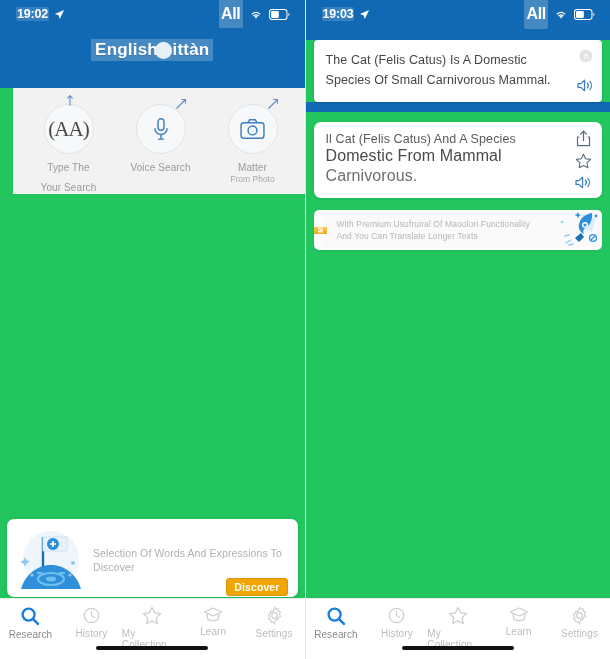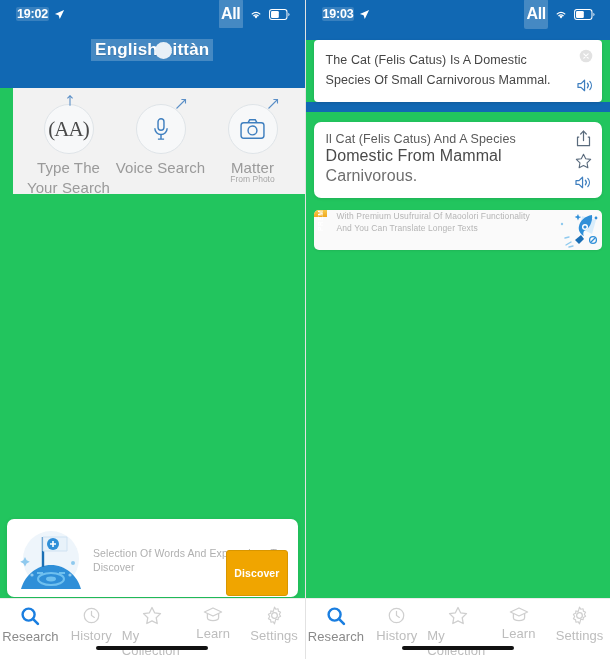--- a/index.html
+++ b/index.html
@@ -158,21 +158,21 @@
   .spark {
     position: absolute;
     top: -7px;
     right: -2px;
   }
   .spark.left-top { top: -10px; right: 18px; }
   .action-label {
     margin-top: 7px;
     text-align: center;
     color: #9a9a9a;
-    font-size: 15px;
+    font-size: 10px;
     line-height: 13px;
     letter-spacing: 0.1px;
   }
   .action-sub {
     color: #a7a7a7;
     font-size: 8.5px;
     line-height: 11px;
     text-align: center;
   }
 
@@ -212,21 +212,21 @@
     letter-spacing: 0.1px;
   }
   .discover-btn {
     position: absolute;
     right: 0px;
     bottom: -22px;
     background: #f0a500;
     color: #ffffff;
     font-size: 10.5px;
     font-weight: bold;
-    padding: 16px 7px;
+    padding: 2px 7px;
     border-radius: 3px;
     border: 1px solid #d89600;
     letter-spacing: 0.1px;
   }
 
   
   .r-top-pad { background: #1168b3; height: 12px; }
   .source-card {
     margin: 0 8px;
     background: #ffffff;
@@ -294,21 +294,21 @@
     align-items: center;
   }
 
   
   .premium-banner {
     margin: 12px 8px 0 8px;
     background: #fafafa;
     border-radius: 5px;
     height: 40px;
     display: flex;
-    align-items: flex-start;
+    align-items: center;
     overflow: hidden;
     box-shadow: 0 1px 2px rgba(0,0,0,0.08);
   }
   .premium-tag {
     width: 13px;
     background: linear-gradient(180deg,#f7c94b 0%,#f0a81e 100%);
     display: flex;
     align-items: center;
     justify-content: center;
     flex: 0 0 13px;
@@ -352,21 +352,21 @@
     box-sizing: border-box;
   }
   .nav-item {
     flex: 1;
     display: flex;
     flex-direction: column;
     align-items: center;
     gap: 3px;
   }
   .nav-label {
-    font-size: 13px;
+    font-size: 10px;
     color: #bdbdbd;
     letter-spacing: 0.1px;
   }
   .nav-item.active .nav-label { color: #8a8a8a; }
   .home-indicator {
     position: absolute;
     bottom: 9px;
     left: 50%;
     transform: translateX(-50%);
     width: 112px;

